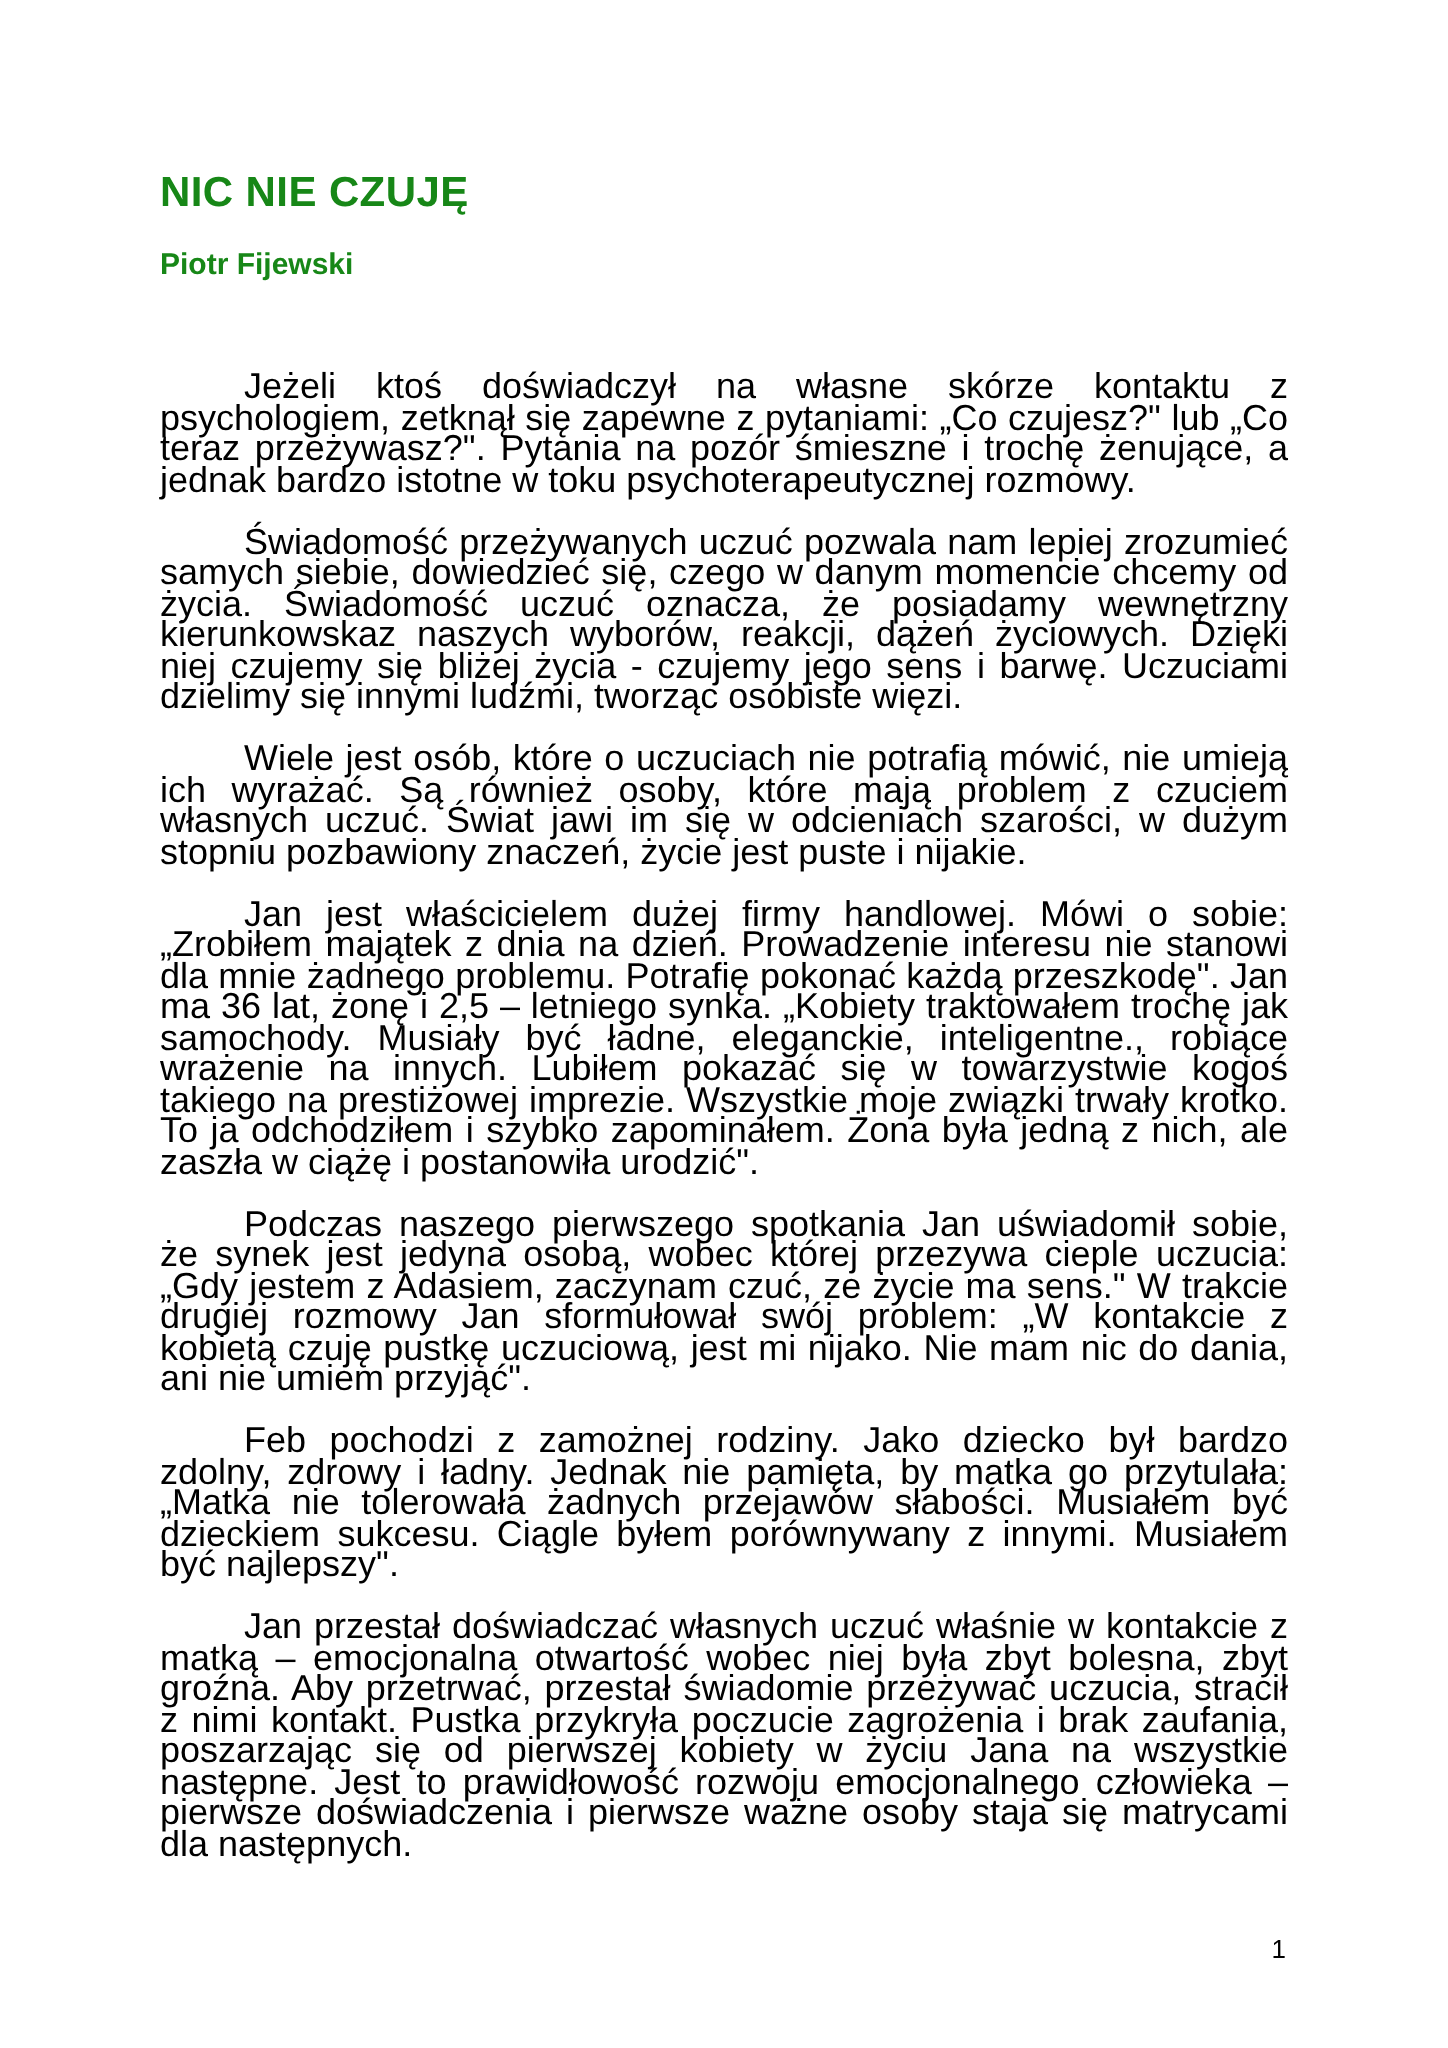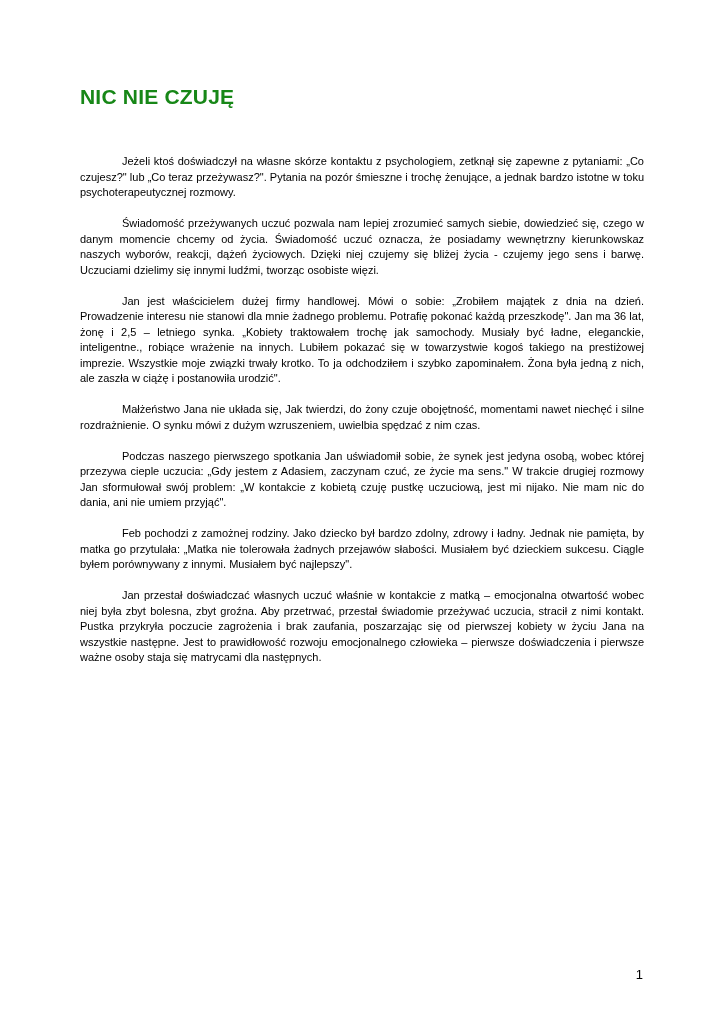--- a/index.html
+++ b/index.html
@@ -28,21 +28,21 @@
     letter-spacing: 0.2px;
   }
   .doc-author {
     color: #178717;
     font-size: 15px;
     font-weight: bold;
     margin-top: 15px;
   }
   .body-text {
     margin-top: 45px;
-    font-size: 11px;
+    font-size: 18px;
     line-height: 15.5px;
     text-align: justify;
   }
   .body-text p {
     text-indent: 42px;
     margin-bottom: 15.5px;
   }
   .page-number {
     position: absolute;
     right: 81px;
@@ -50,24 +50,25 @@
     font-size: 13px;
     color: #000000;
   }
 </style>
 </head>
 <body>
 
 <div class="page">
   <div class="content">
     <h1 class="doc-title">NIC NIE CZUJĘ</h1>
+    <h2 class="doc-author">Piotr Fijewski</h2>
     <div class="body-text">
       <p>Jeżeli ktoś doświadczył na własne skórze kontaktu z psychologiem, zetknął się zapewne z pytaniami: „Co czujesz?" lub „Co teraz przeżywasz?". Pytania na pozór śmieszne i trochę żenujące, a jednak bardzo istotne w toku psychoterapeutycznej rozmowy.</p>
       <p>Świadomość przeżywanych uczuć pozwala nam lepiej zrozumieć samych siebie, dowiedzieć się, czego w danym momencie chcemy od życia. Świadomość uczuć oznacza, że posiadamy wewnętrzny kierunkowskaz naszych wyborów, reakcji, dążeń życiowych. Dzięki niej czujemy się bliżej życia - czujemy jego sens i barwę. Uczuciami dzielimy się innymi ludźmi, tworząc osobiste więzi.</p>
+      <p>Wiele jest osób, które o uczuciach nie potrafią mówić, nie umieją ich wyrażać. Są również osoby, które mają problem z czuciem własnych uczuć. Świat jawi im się w odcieniach szarości, w dużym stopniu pozbawiony znaczeń, życie jest puste i nijakie.</p>
       <p>Jan jest właścicielem dużej firmy handlowej. Mówi o sobie: „Zrobiłem majątek z dnia na dzień. Prowadzenie interesu nie stanowi dla mnie żadnego problemu. Potrafię pokonać każdą przeszkodę". Jan ma 36 lat, żonę i 2,5 – letniego synka. „Kobiety traktowałem trochę jak samochody. Musiały być ładne, eleganckie, inteligentne., robiące wrażenie na innych. Lubiłem pokazać się w towarzystwie kogoś takiego na prestiżowej imprezie. Wszystkie moje związki trwały krotko. To ja odchodziłem i szybko zapominałem. Żona była jedną z nich, ale zaszła w ciążę i postanowiła urodzić".</p>
-      <p>Małżeństwo Jana nie układa się, Jak twierdzi, do żony czuje obojętność, momentami nawet niechęć i silne rozdrażnienie. O synku mówi z dużym wzruszeniem, uwielbia spędzać z nim czas.</p>
       <p>Podczas naszego pierwszego spotkania Jan uświadomił sobie, że synek jest jedyna osobą, wobec której przezywa cieple uczucia: „Gdy jestem z Adasiem, zaczynam czuć, ze życie ma sens." W trakcie drugiej rozmowy Jan sformułował swój problem: „W kontakcie z kobietą czuję pustkę uczuciową, jest mi nijako. Nie mam nic do dania, ani nie umiem przyjąć".</p>
       <p>Feb pochodzi z zamożnej rodziny. Jako dziecko był bardzo zdolny, zdrowy i ładny. Jednak nie pamięta, by matka go przytulała: „Matka nie tolerowała żadnych przejawów słabości. Musiałem być dzieckiem sukcesu. Ciągle byłem porównywany z innymi. Musiałem być najlepszy".</p>
       <p>Jan przestał doświadczać własnych uczuć właśnie w kontakcie z matką – emocjonalna otwartość wobec niej była zbyt bolesna, zbyt groźna. Aby przetrwać, przestał świadomie przeżywać uczucia, stracił z nimi kontakt. Pustka przykryła poczucie zagrożenia i brak zaufania, poszarzając się od pierwszej kobiety w życiu Jana na wszystkie następne. Jest to prawidłowość rozwoju emocjonalnego człowieka – pierwsze doświadczenia i pierwsze ważne osoby staja się matrycami dla następnych.</p>
     </div>
   </div>
   <div class="page-number">1</div>
 </div>
 
 </body></html>

